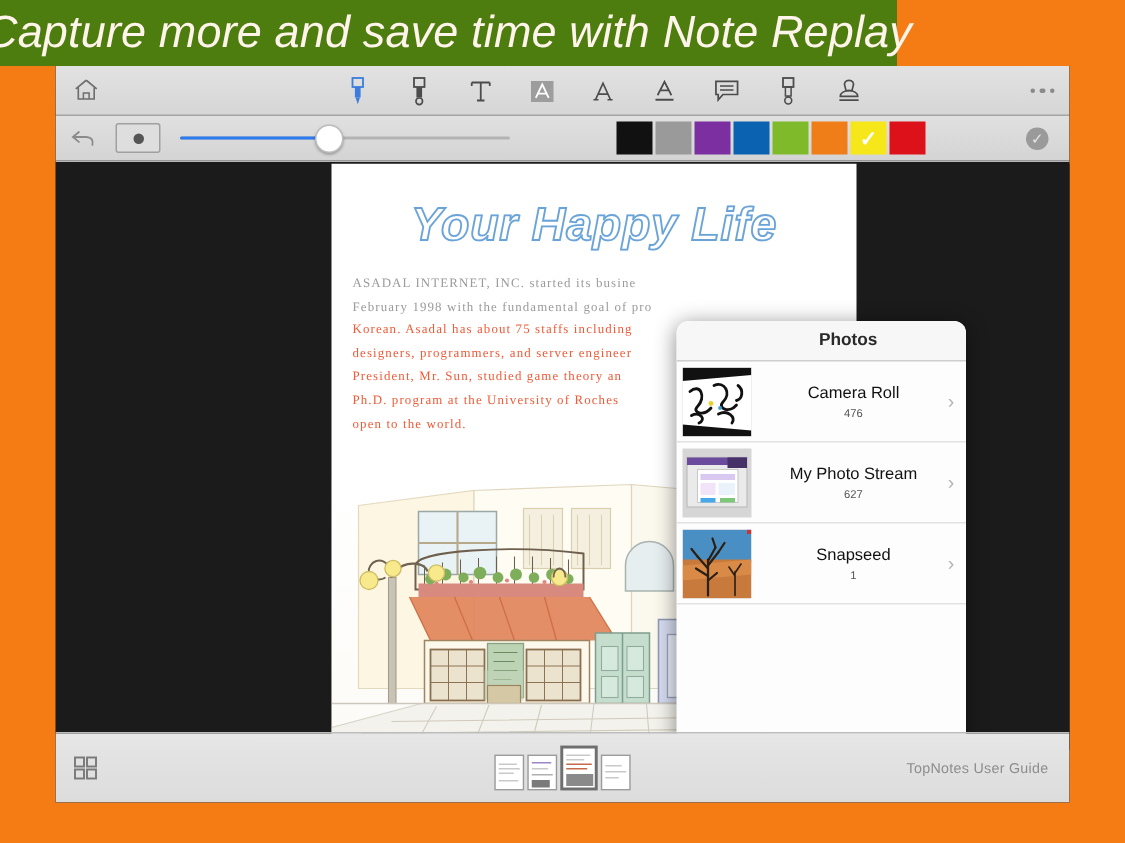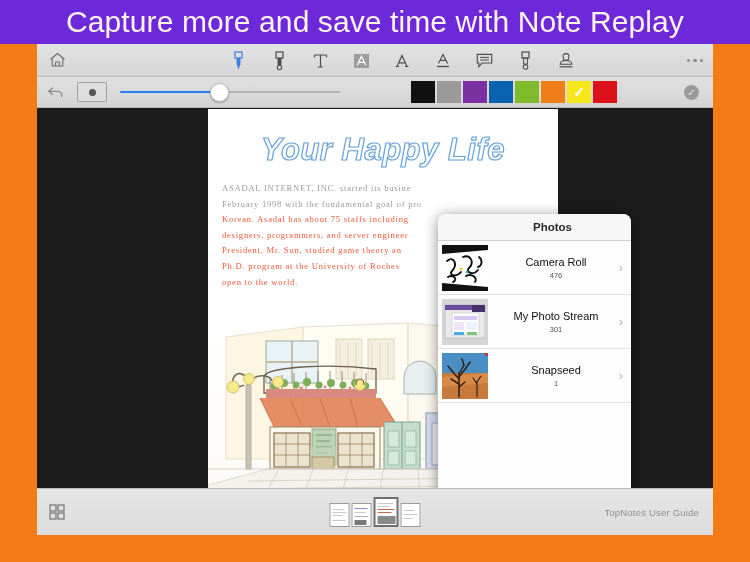--- a/index.html
+++ b/index.html
@@ -5,23 +5,24 @@
   * { margin:0; padding:0; box-sizing:border-box; }
   html,body { width:750px; height:562px; overflow:hidden; }
   body {
     font-family:"Liberation Sans", sans-serif;
     background:#F57C14;
     position:relative;
   }
 
   
   #promo-banner{
-    position:absolute; left:0; top:0; width:750px; height:44px;
+    position:absolute; left:0; top:0; width:598px; height:44px;
     display:flex; align-items:center; justify-content:center;
-    background:#6d28d9;
+    background:#4d7c0f;
+    font-style:italic;
   }
   #promo-banner .txt{
     color:#FFF4EA; font-size:30px; font-weight:300;
     letter-spacing:0.1px; white-space:nowrap;
     font-family:"Liberation Sans", sans-serif;
   }
 
   
   #app-window{
     position:absolute; left:37px; top:44px; width:676px; height:491px;
@@ -80,21 +81,21 @@
   #confirm-button{
     position:absolute; right:14px; top:0; height:31px; display:flex; align-items:center;
   }
   #confirm-button .circ{
     width:15px; height:15px; border-radius:50%; background:#9a9a9a;
     color:#e6e6e6; font-size:10px; display:flex; align-items:center; justify-content:center;
   }
 
   
   #canvas-area{
-    position:absolute; left:3px; top:65px; width:676px; height:391px;
+    position:absolute; left:16px; top:65px; width:676px; height:391px;
     background:#1b1b1b; overflow:hidden;
   }
   #document-page{
     position:absolute; left:168px; top:0; width:350px; height:391px;
     background:#ffffff; overflow:hidden;
   }
   #note-title{
     position:absolute; left:30px; top:23px; width:290px;
     font-family:"Liberation Sans", sans-serif;
     font-size:31px; font-style:italic; font-weight:bold;
@@ -489,21 +490,21 @@
             <rect x="10" y="14" width="27" height="22" fill="#ffffff" stroke="#c9c9c9" stroke-width="0.7"></rect>
             <rect x="12" y="17" width="23" height="4" fill="#d9c8ef"></rect>
             <rect x="12" y="23" width="10" height="8" fill="#f2e4f8"></rect>
             <rect x="24" y="23" width="11" height="8" fill="#eaf2fb"></rect>
             <rect x="12" y="33" width="10" height="3" fill="#49a9e8"></rect>
             <rect x="25" y="33" width="10" height="3" fill="#7ec77a"></rect>
           </svg>
         </div>
         <div class="meta">
           <div class="name">My Photo Stream</div>
-          <div class="count">301</div>
+          <div class="count">627</div>
         </div>
         <div class="chev">›</div>
       </div>
 
       <div class="photo-row">
         <div class="thumb">
           <svg width="46" height="46" viewBox="0 0 46 46">
             <rect width="46" height="22" fill="#4a8fc4"></rect>
             <rect y="20" width="46" height="26" fill="#c87a3c"></rect>
             <path d="M0 24 L46 20 L46 30 L0 34 Z" fill="#d98a46"></path>

